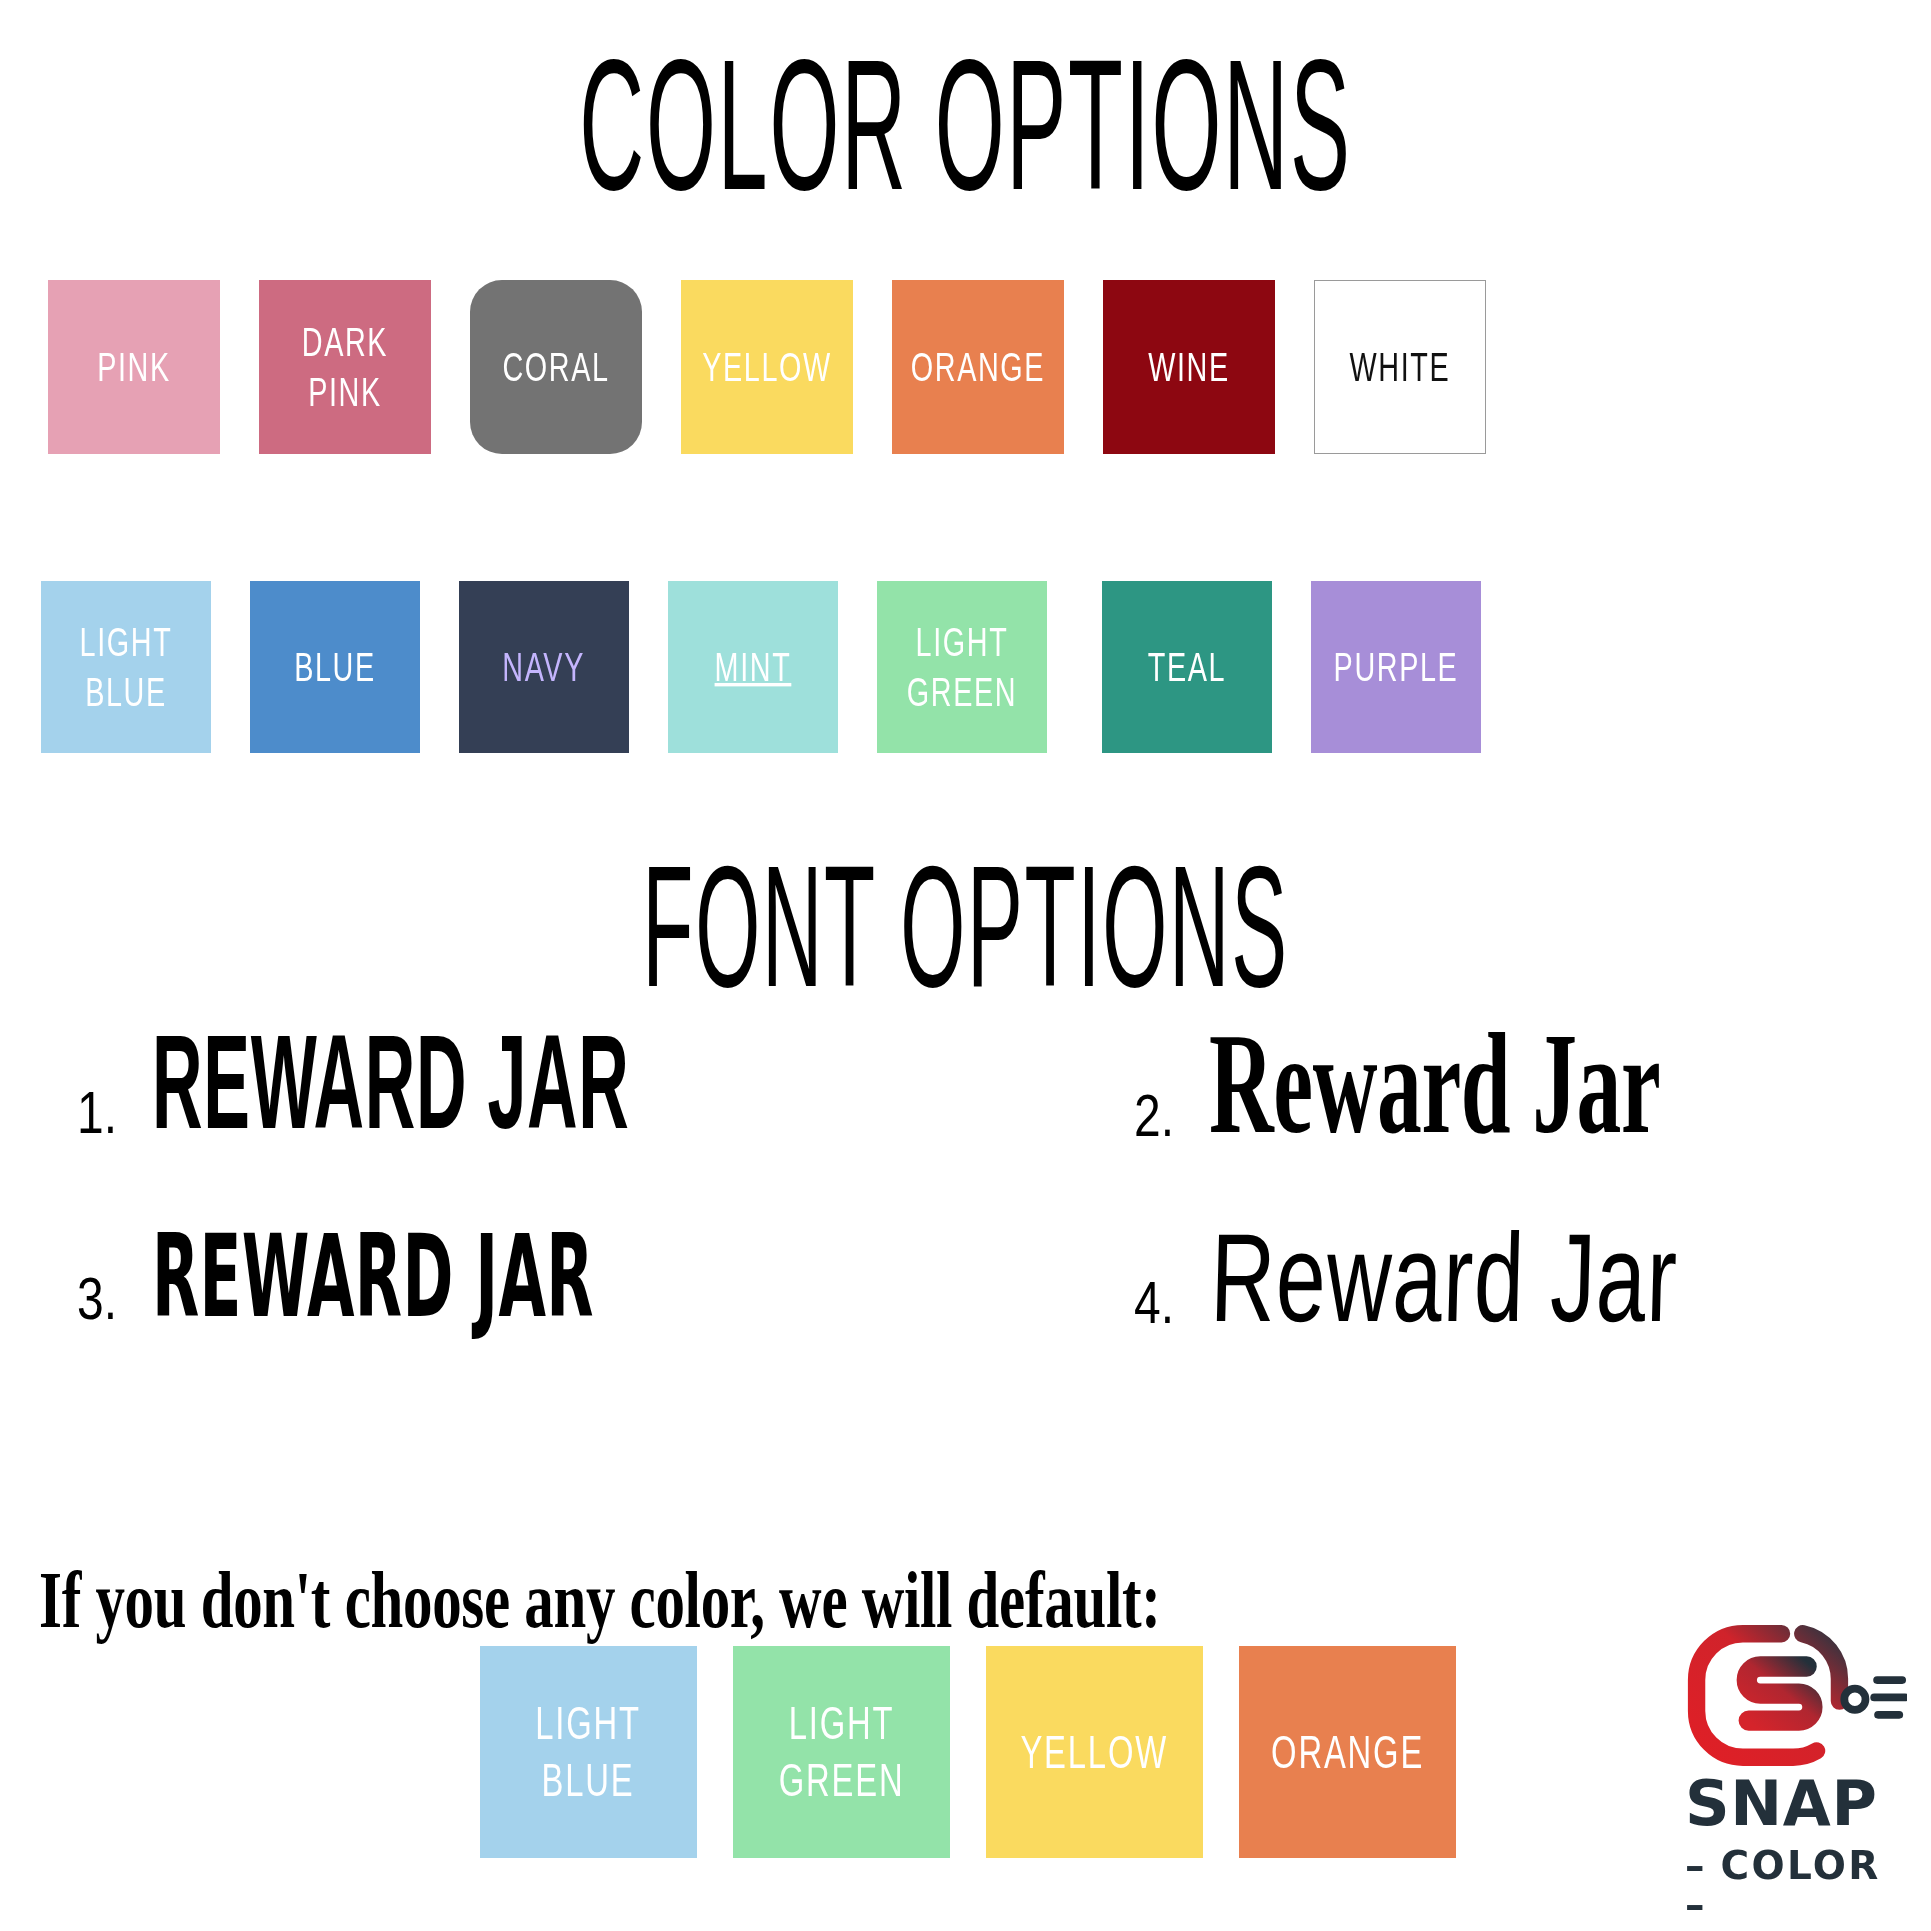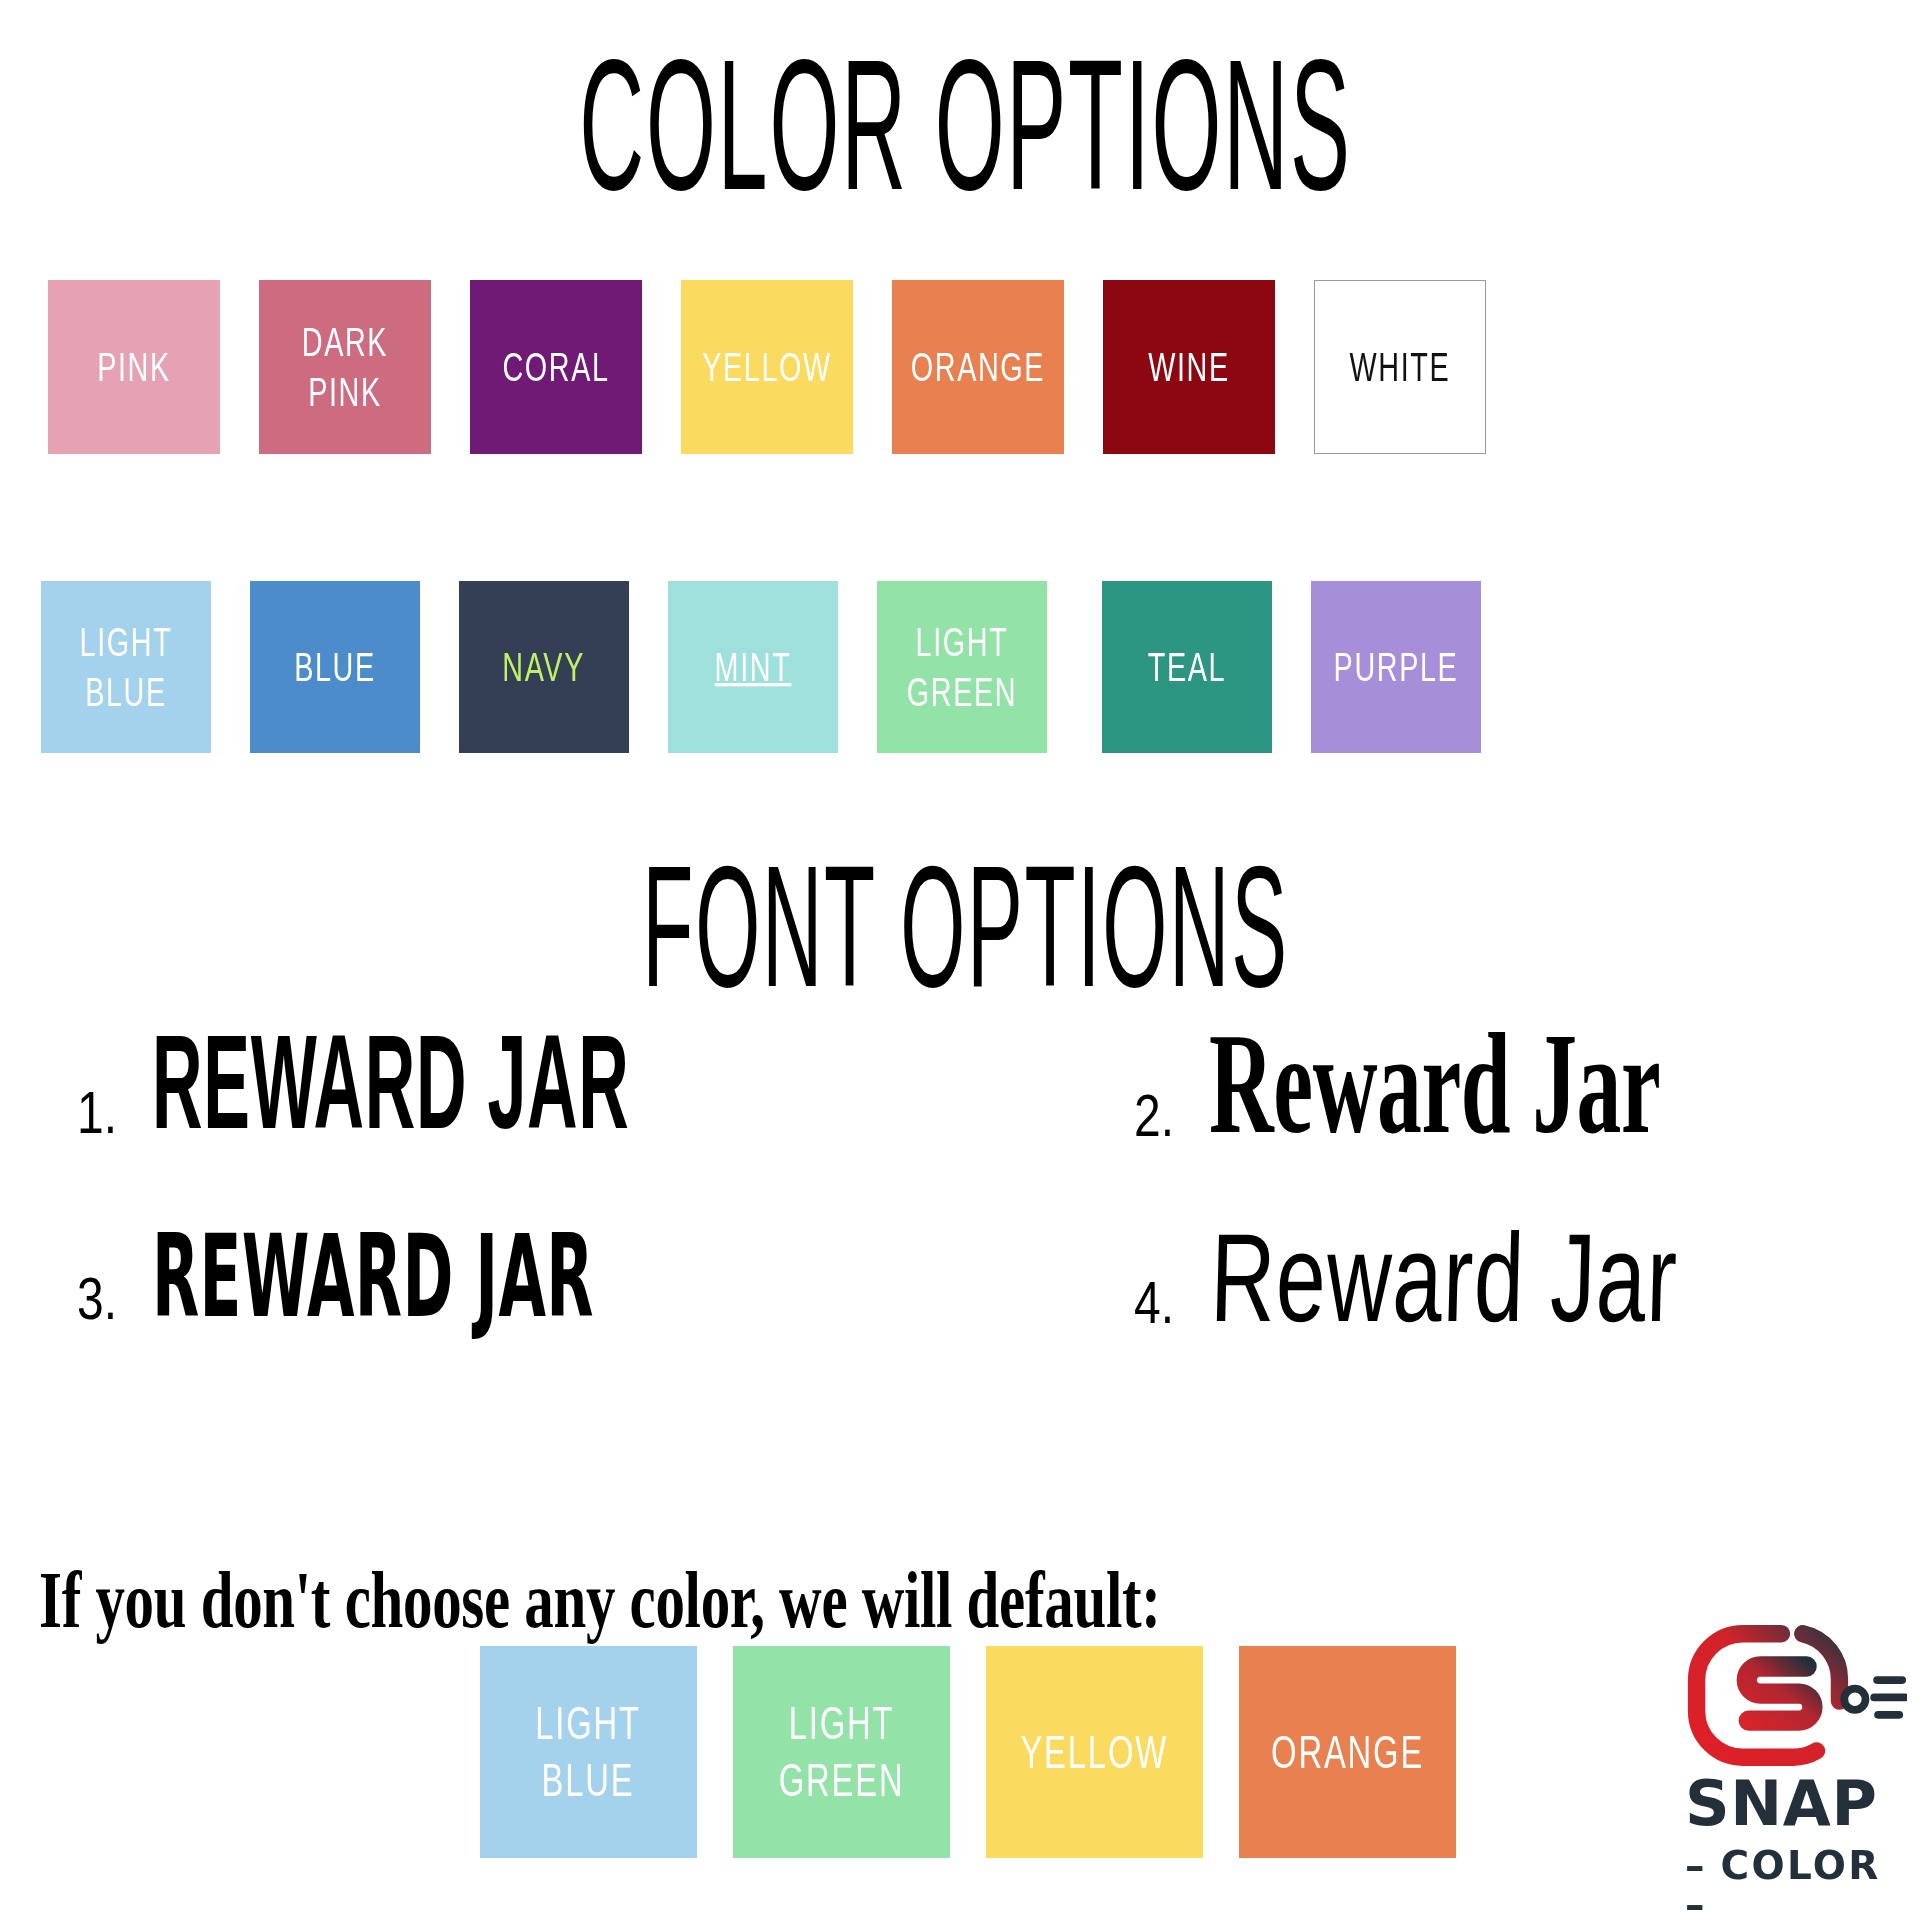--- a/index.html
+++ b/index.html
@@ -219,21 +219,21 @@
 <div id="color-options-title" class="section-heading">COLOR OPTIONS</div>
 
 <div id="swatch-row-1" class="swatch-row">
     <div class="swatch" style="background: rgb(230, 161, 180); color: rgb(255, 255, 255);">
       <span class="swatch-label">PINK</span>
     </div>
     <div class="swatch" style="background: rgb(205, 107, 129); color: rgb(255, 255, 255);">
       <span class="swatch-label">DARK
 PINK</span>
     </div>
-    <div class="swatch" style="background: #701a75; color: rgb(255, 255, 255);">
+    <div class="swatch" style="background: #737373; color: rgb(255, 255, 255); border-radius: 32px;">
       <span class="swatch-label">CORAL</span>
     </div>
     <div class="swatch" style="background: rgb(250, 218, 95); color: rgb(255, 255, 255);">
       <span class="swatch-label">YELLOW</span>
     </div>
     <div class="swatch" style="background: rgb(232, 128, 79); color: rgb(255, 255, 255);">
       <span class="swatch-label">ORANGE</span>
     </div>
     <div class="swatch" style="background: rgb(141, 7, 17); color: rgb(255, 255, 255);">
       <span class="swatch-label">WINE</span>
@@ -243,21 +243,21 @@
     </div>
   </div>
 <div id="swatch-row-2" class="swatch-row">
     <div class="swatch" style="background: rgb(164, 210, 236); color: rgb(255, 255, 255);">
       <span class="swatch-label">LIGHT
 BLUE</span>
     </div>
     <div class="swatch" style="background: rgb(77, 140, 203); color: rgb(255, 255, 255);">
       <span class="swatch-label">BLUE</span>
     </div>
-    <div class="swatch" style="background: rgb(52, 63, 85); color: #bef264;">
+    <div class="swatch" style="background: rgb(52, 63, 85); color: #c4b5fd;">
       <span class="swatch-label">NAVY</span>
     </div>
     <div class="swatch" style="background: rgb(158, 224, 219); color: rgb(255, 255, 255); text-decoration: underline;">
       <span class="swatch-label">MINT</span>
     </div>
     <div class="swatch" style="background: rgb(147, 227, 169); color: rgb(255, 255, 255);">
       <span class="swatch-label">LIGHT
 GREEN</span>
     </div>
     <div class="swatch" style="background: rgb(45, 150, 131); color: rgb(255, 255, 255); margin-left: 16px;">

